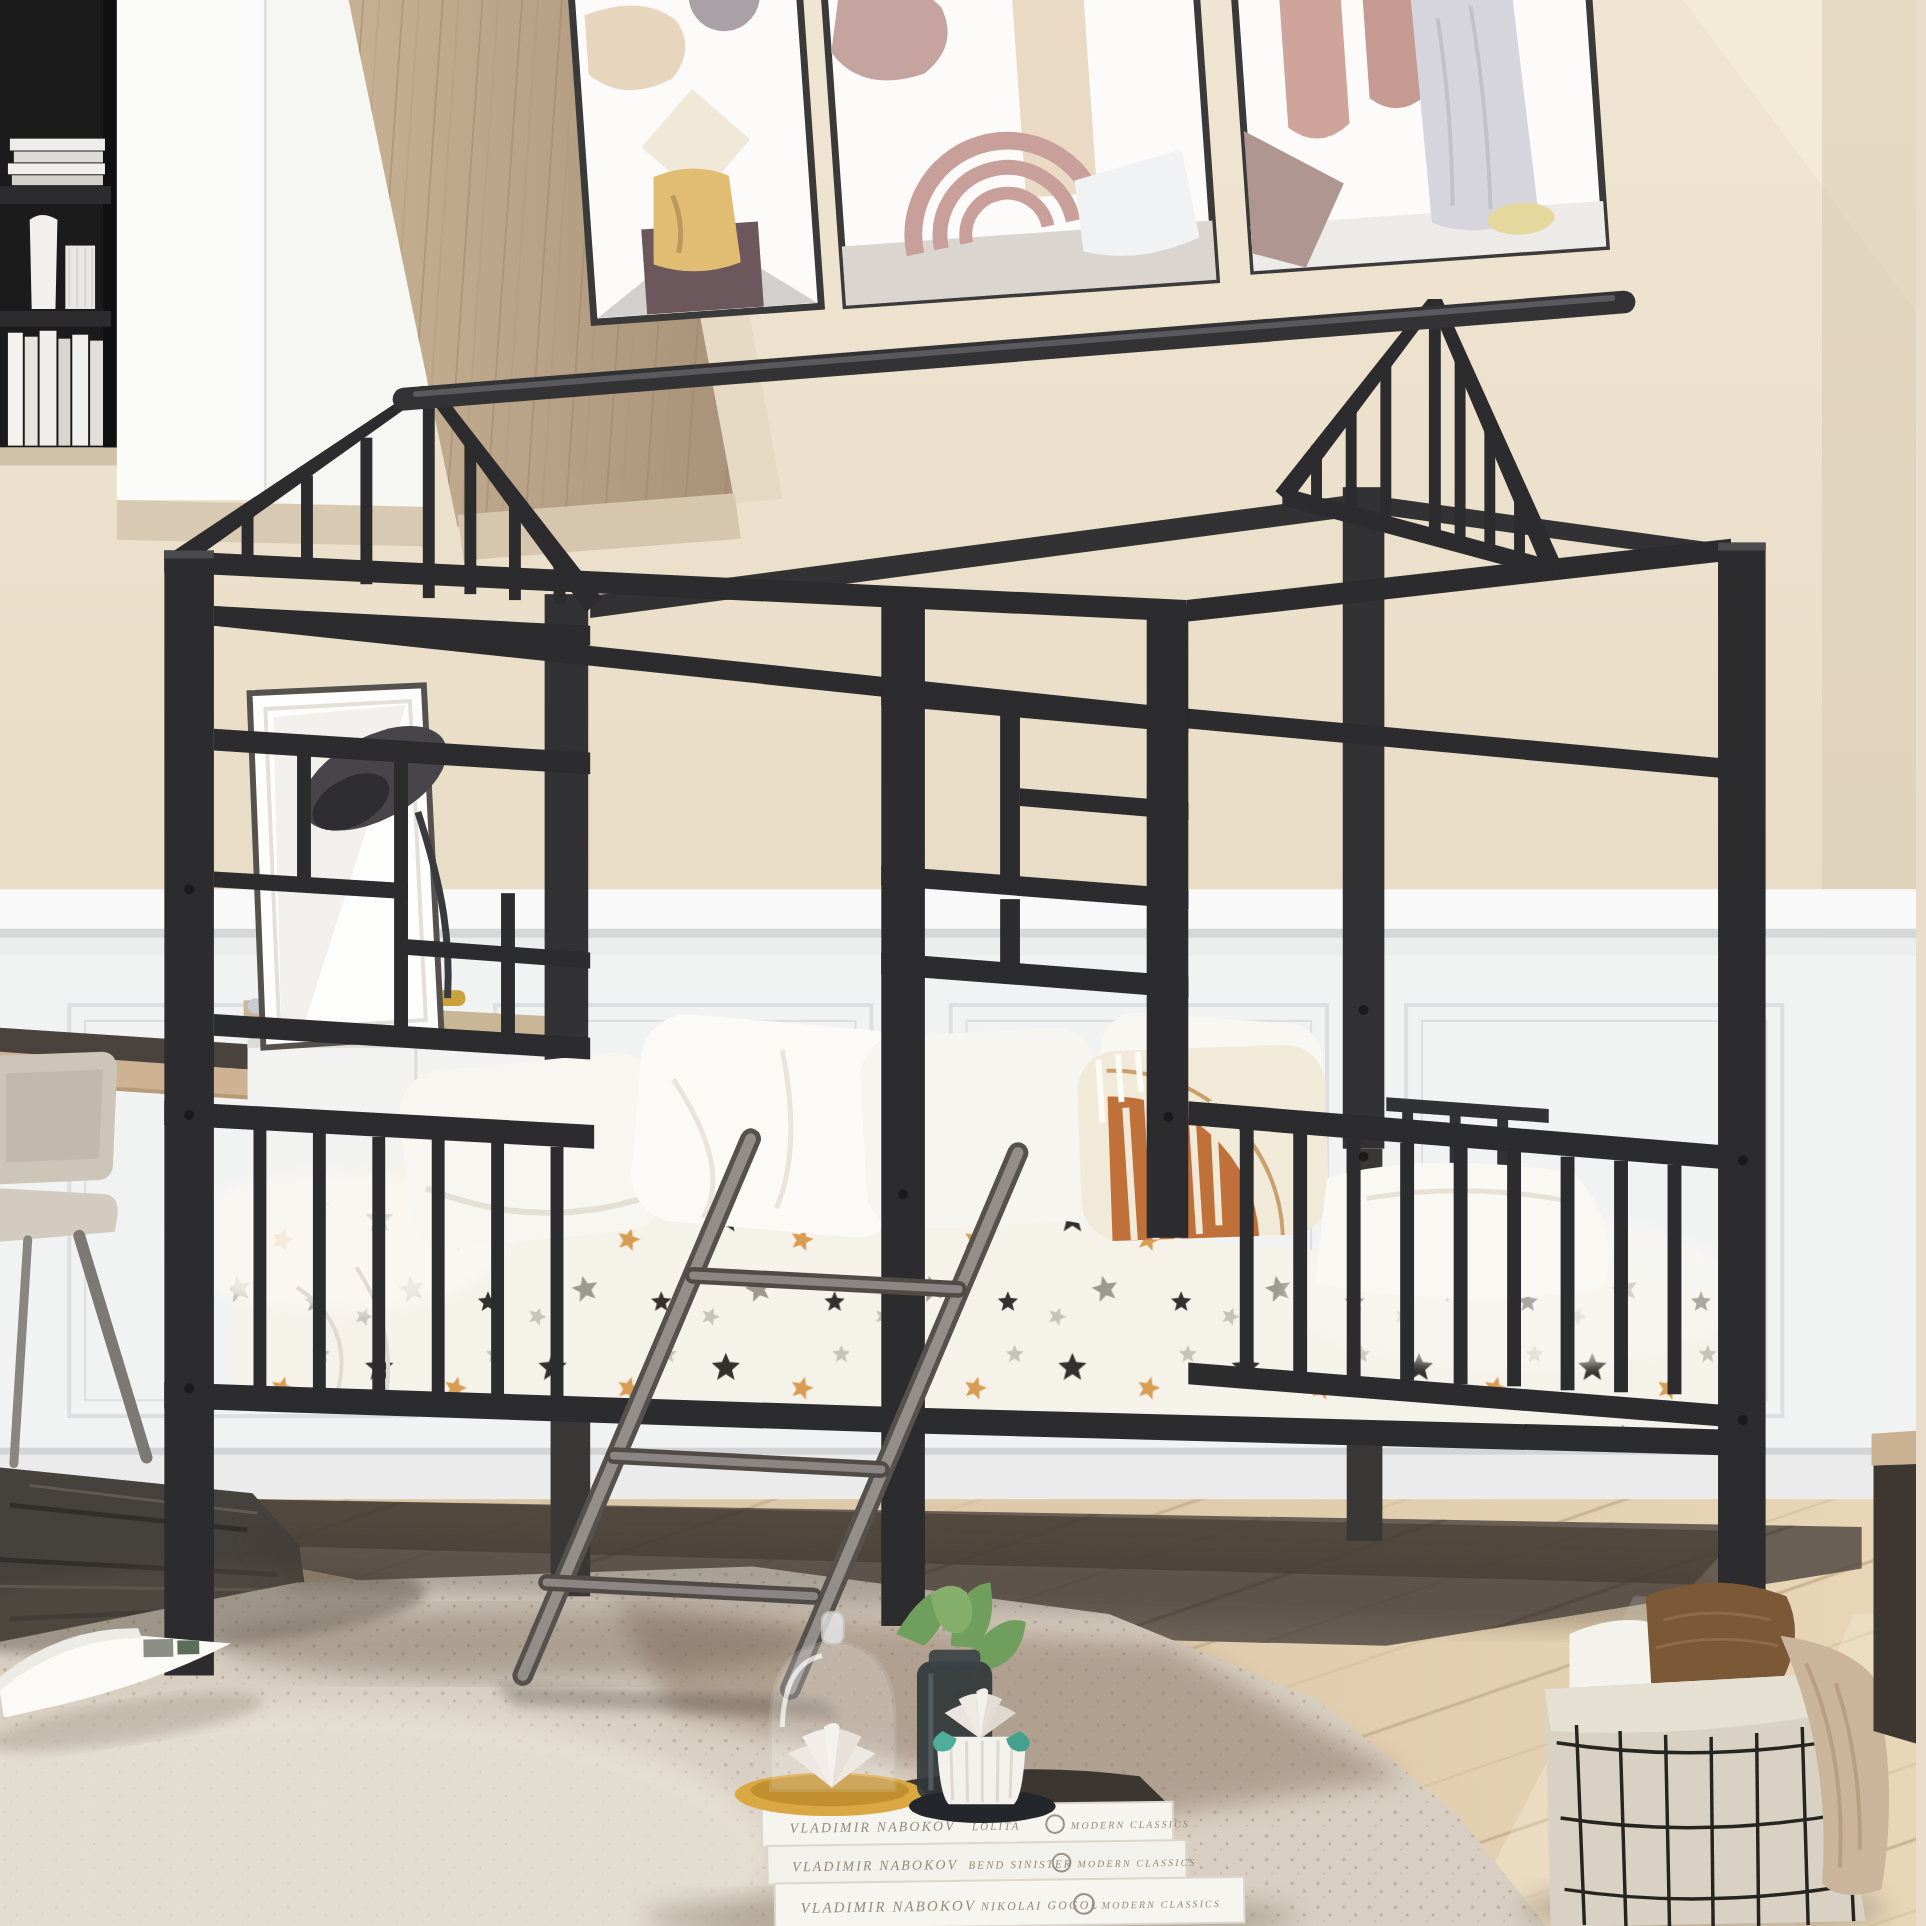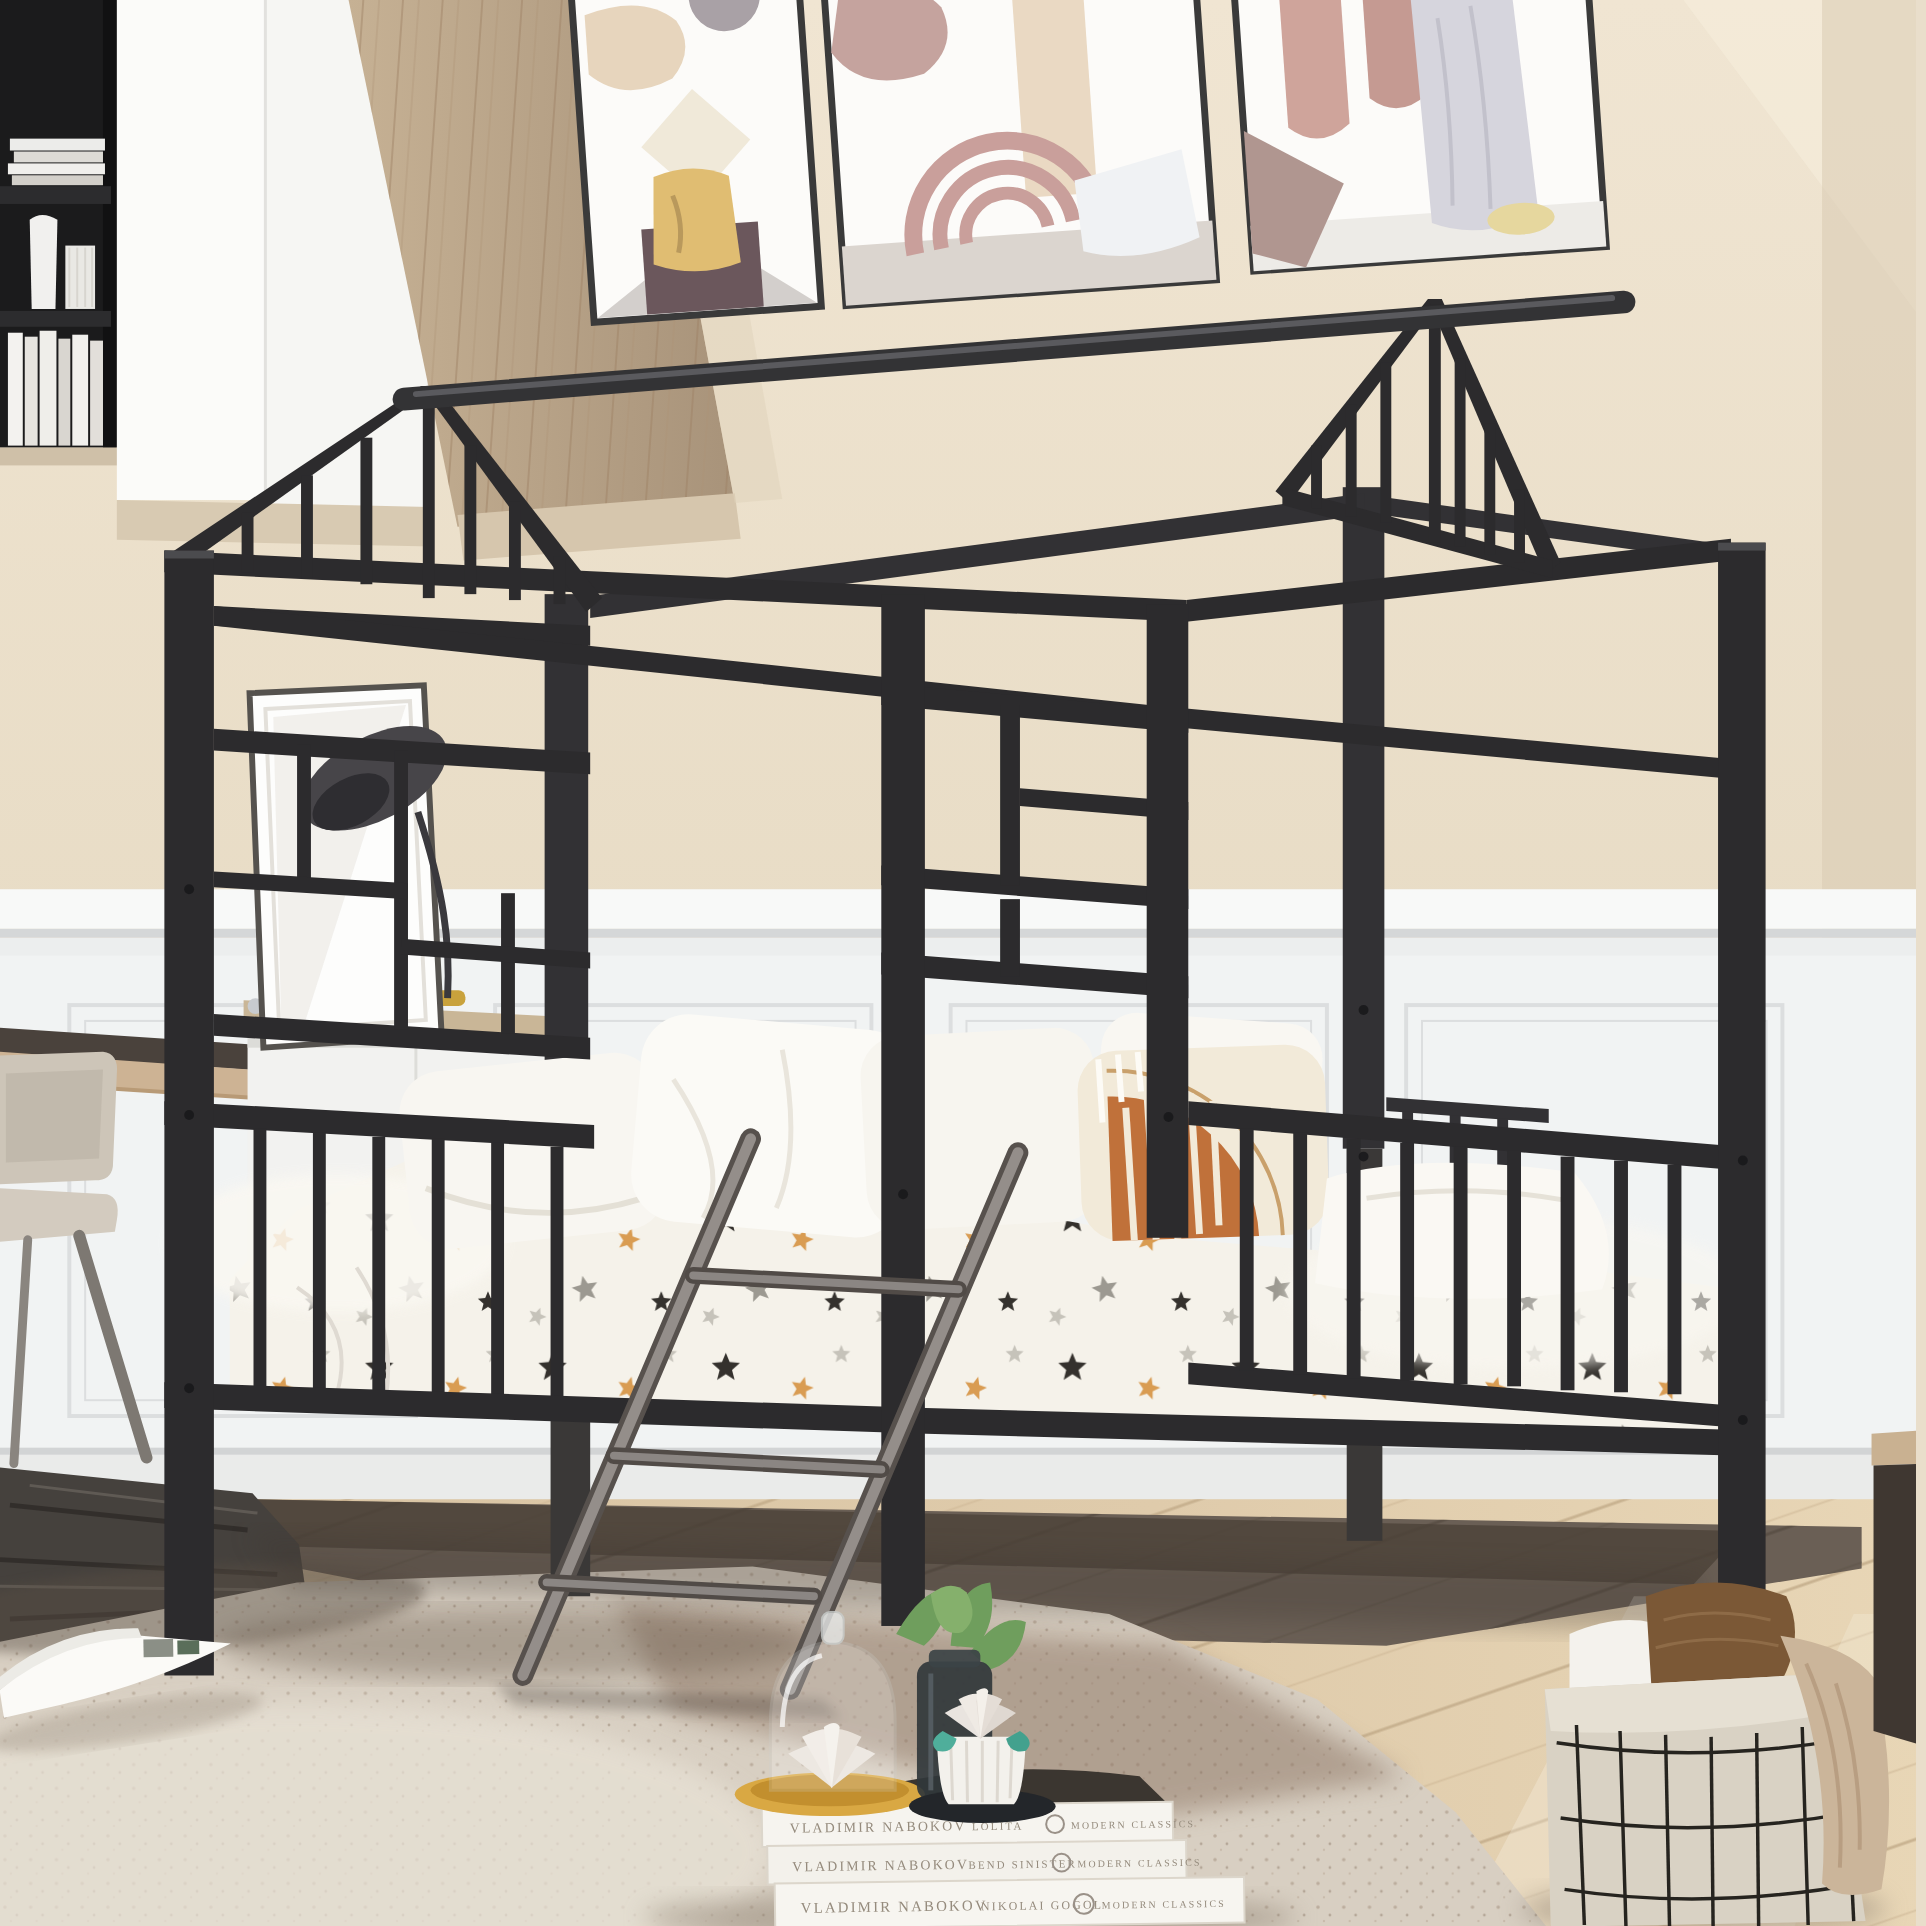--- a/index.html
+++ b/index.html
@@ -1,17 +1,17 @@
 <!DOCTYPE html>
 <html><head>
 <meta charset="utf-8">
 <style>
   html,body{margin:0;padding:0;background:#e9decb;}
   body{font-family:"Liberation Sans", sans-serif;}
-  .scene{position:relative;width:1916px;height:1927px;overflow:hidden;}
+  .scene{position:relative;width:1916px;height:1927px;overflow:hidden;font-style:italic;}
   svg{display:block;}
   text.spine{font-family:"Liberation Serif", serif;letter-spacing:2.2px;fill:#958b7d;}
 </style>
 </head>
 <body>
 
 <div class="scene">
 <svg viewBox="0 0 1946 1946" width="1927" height="1927">
 <defs>
   <linearGradient id="wallG" x1="0" y1="0" x2="0" y2="1">

